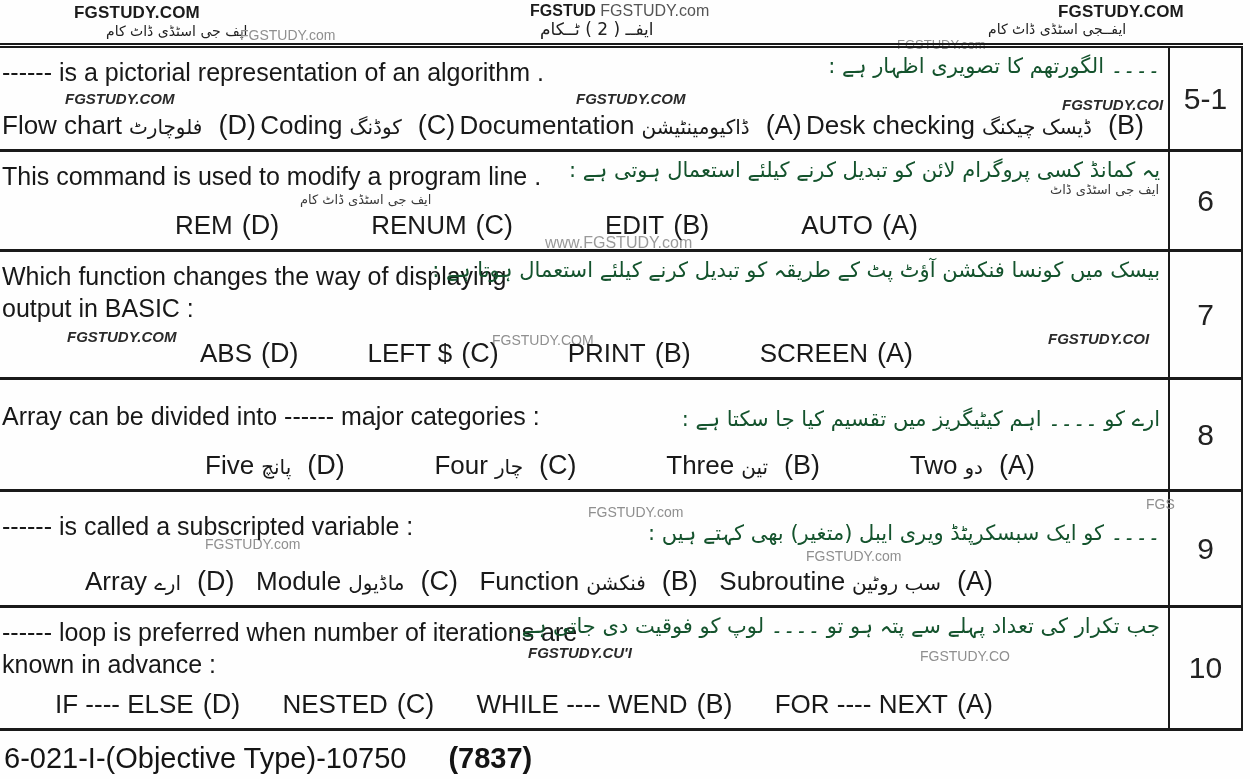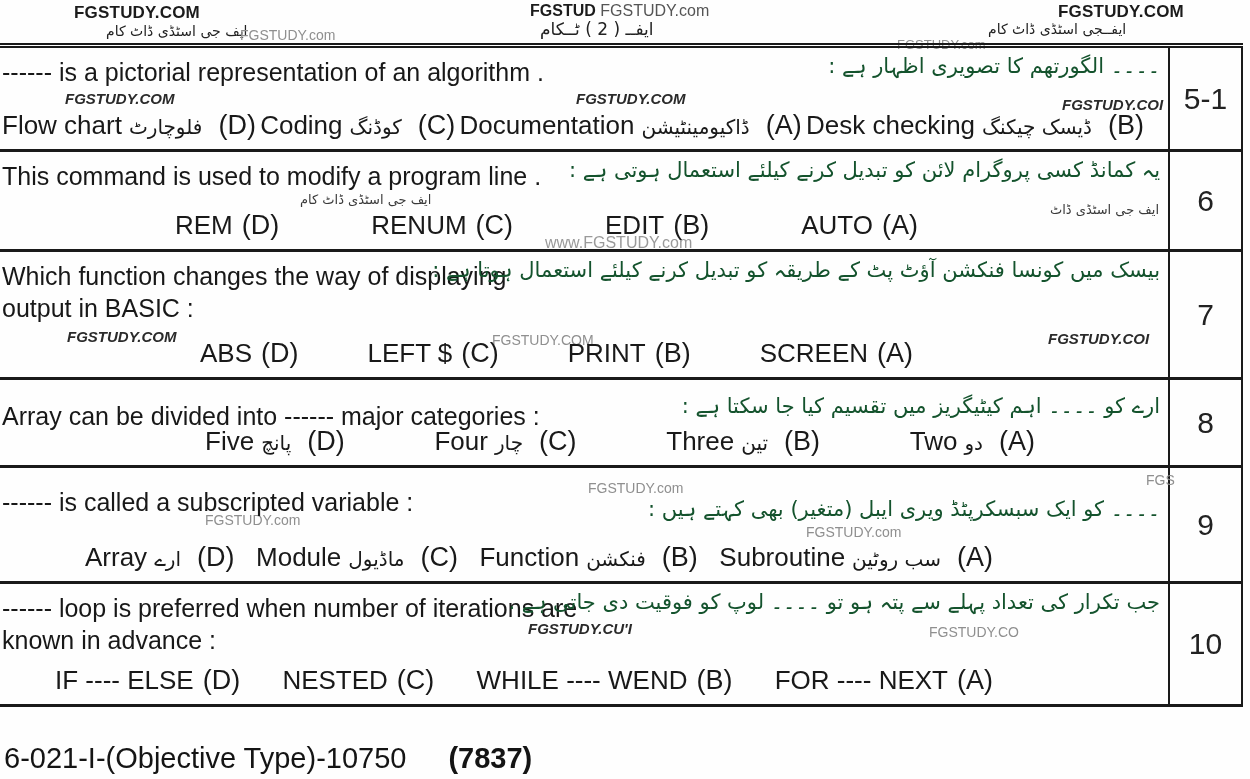--- a/index.html
+++ b/index.html
@@ -27,36 +27,36 @@
   .h-urdu-r{left:988px;top:21px;}
   .h-small-r{left:897px;top:37px;font-size:13px;}
 
   
   .qtable{
     position:absolute;left:0;top:43px;width:1243px;
     border-top:5px double #1a1a1a;
   }
   .q-row{display:flex;box-sizing:border-box;border-bottom:3px solid #1a1a1a;position:relative;}
   .qr1{height:104px;} .qr2{height:100px;} .qr3{height:128px;}
-  .qr4{height:88px;} .qr5{height:116px;} .qr6{height:123px;}
+  .qr4{height:112px;} .qr5{height:116px;} .qr6{height:123px;}
   .q-main{position:relative;width:1168px;flex:0 0 auto;}
   .q-num{
     flex:0 0 auto;width:75px;box-sizing:border-box;
     border-left:2px solid #1a1a1a;border-right:2px solid #1a1a1a;
     display:flex;align-items:center;justify-content:center;
     font-size:30px;color:#222;
   }
   .q-english{position:absolute;left:2px;top:8px;font-size:25px;line-height:32px;color:#181818;}
   .qr4 .q-english{top:20px;}
   .qr5 .q-english{top:18px;}
   .q-urdu{
     position:absolute;right:8px;top:6px;direction:rtl;white-space:nowrap;
     font-family:"DejaVu Sans",sans-serif;font-size:21px;color:#14532d;
   }
-  .qr4 .q-urdu{top:14px;}
+  .qr4 .q-urdu{top:27px;}
   .qr5 .q-urdu{top:29px;}
   .q-options{
     position:absolute;left:0;right:0;bottom:8px;
     display:flex;justify-content:space-between;align-items:baseline;
     font-size:26px;color:#191919;
   }
   .qr1 .q-options{padding:0 24px 0 2px;}
   .qr2 .q-options{padding:0 250px 0 175px;}
   .qr3 .q-options{padding:0 255px 0 200px;}
   .qr4 .q-options{padding:0 133px 0 205px;}
@@ -113,21 +113,21 @@
             <span class="opt"><span class="opt-en">Coding</span><span class="opt-ur" dir="rtl">کوڈنگ</span><span class="opt-letter">(C)</span></span>
             <span class="opt"><span class="opt-en">Documentation</span><span class="opt-ur" dir="rtl">ڈاکیومینٹیشن</span><span class="opt-letter">(A)</span></span>
             <span class="opt"><span class="opt-en">Desk checking</span><span class="opt-ur" dir="rtl">ڈیسک چیکنگ</span><span class="opt-letter">(B)</span></span>
           </div>
         </div>
         <div class="q-num">5-1</div>
       </div>
       <div class="q-row qr2">
         <div class="q-main">
           <span class="wm wm-urdu" dir="rtl" style="left: 300px; top: 40px;">ایف جی اسٹڈی ڈاٹ کام</span>
-          <span class="wm wm-urdu" dir="rtl" style="left: 1050px; top: 50px;">ایف جی اسٹڈی ڈاٹ</span>
+          <span class="wm wm-urdu" dir="rtl" style="left: 1050px; top: 30px;">ایف جی اسٹڈی ڈاٹ</span>
           <span class="wm wm-faint-small" style="left: 545px; top: 82px;">www.FGSTUDY.com</span>
           <div class="q-english">
             <div class="q-en-line">This command is used to modify a program line .</div>
           </div>
           <div class="q-urdu" dir="rtl">یہ کمانڈ کسی پروگرام لائن کو تبدیل کرنے کیلئے استعمال ہوتی ہے :</div>
           <div class="q-options">
             <span class="opt"><span class="opt-en">REM</span><span class="opt-letter">(D)</span></span>
             <span class="opt"><span class="opt-en">RENUM</span><span class="opt-letter">(C)</span></span>
             <span class="opt"><span class="opt-en">EDIT</span><span class="opt-letter">(B)</span></span>
             <span class="opt"><span class="opt-en">AUTO</span><span class="opt-letter">(A)</span></span>
@@ -184,21 +184,21 @@
             <span class="opt"><span class="opt-en">Module</span><span class="opt-ur" dir="rtl">ماڈیول</span><span class="opt-letter">(C)</span></span>
             <span class="opt"><span class="opt-en">Function</span><span class="opt-ur" dir="rtl">فنکشن</span><span class="opt-letter">(B)</span></span>
             <span class="opt"><span class="opt-en">Subroutine</span><span class="opt-ur" dir="rtl">سب روٹین</span><span class="opt-letter">(A)</span></span>
           </div>
         </div>
         <div class="q-num">9</div>
       </div>
       <div class="q-row qr6">
         <div class="q-main">
           <span class="wm wm-bold" style="left: 528px; top: 36px;">FGSTUDY.CU'I</span>
-          <span class="wm wm-faint" style="left: 920px; top: 40px; margin-left: 9px;">FGSTUDY.CO</span>
+          <span class="wm wm-faint" style="left: 920px; top: 40px;">FGSTUDY.CO</span>
           <div class="q-english">
             <div class="q-en-line">------ loop is preferred when number of iterations are</div>
             <div class="q-en-line">known in advance :</div>
           </div>
           <div class="q-urdu" dir="rtl">جب تکرار کی تعداد پہلے سے پتہ ہو تو ۔۔۔۔ لوپ کو فوقیت دی جاتی ہے .</div>
           <div class="q-options">
             <span class="opt"><span class="opt-en">IF ---- ELSE</span><span class="opt-letter">(D)</span></span>
             <span class="opt"><span class="opt-en">NESTED</span><span class="opt-letter">(C)</span></span>
             <span class="opt"><span class="opt-en">WHILE ---- WEND</span><span class="opt-letter">(B)</span></span>
             <span class="opt"><span class="opt-en">FOR ---- NEXT</span><span class="opt-letter">(A)</span></span>

